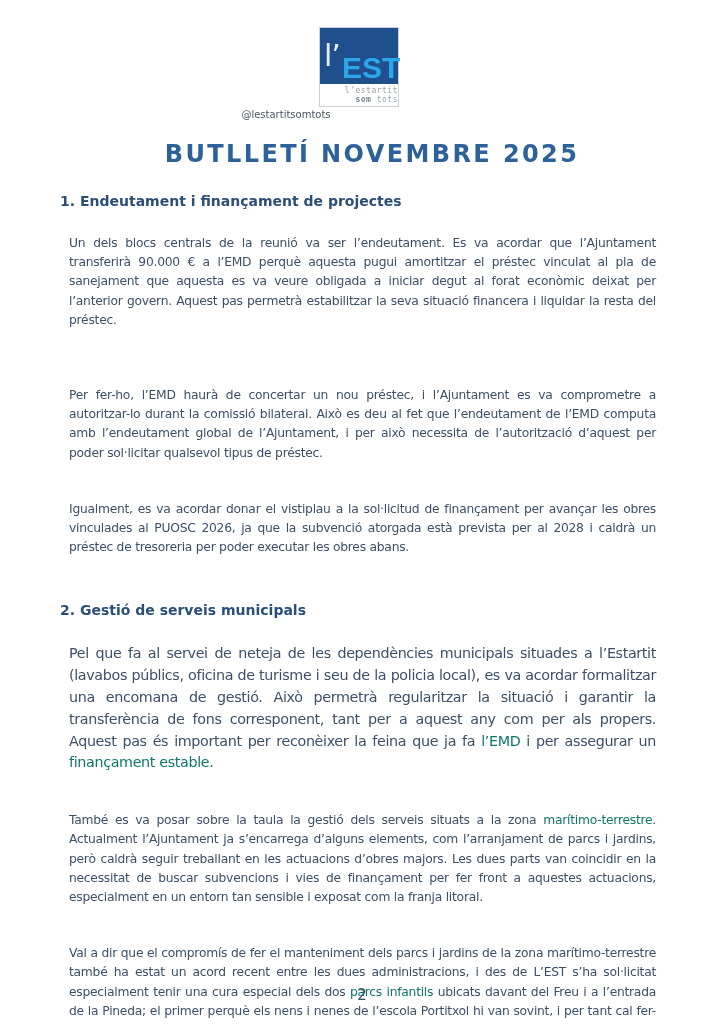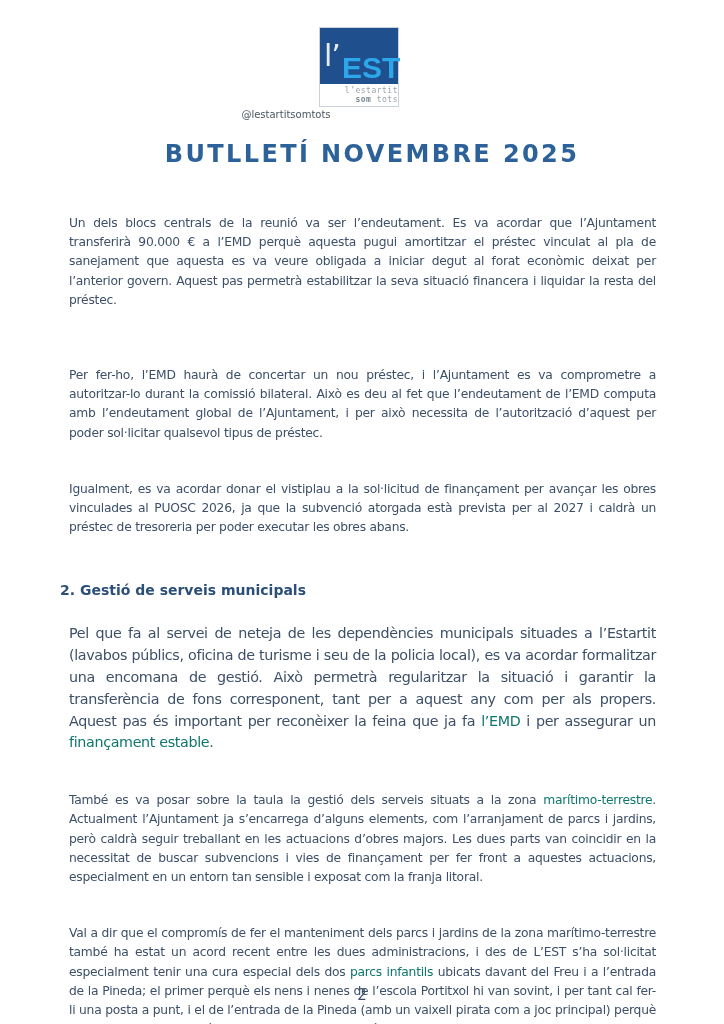--- a/index.html
+++ b/index.html
@@ -151,27 +151,28 @@
     <div>l’estartit</div>
     <div><span class="som">som</span><span> tots</span></div>
   </div>
 </div>
 
 <div class="handle">@lestartitsomtots</div>
 
 <h1 class="title">BUTLLETÍ NOVEMBRE 2025</h1>
 
 <div class="content">
+  <h2>1. Endeutament i finançament de projectes</h2>
   <div class="gap-h"></div>
   <p>Un dels blocs centrals de la reunió va ser l’endeutament. Es va acordar que l’Ajuntament transferirà 90.000 € a l’EMD perquè aquesta pugui amortitzar el préstec vinculat al pla de sanejament que aquesta es va veure obligada a iniciar degut al forat econòmic deixat per l’anterior govern. Aquest pas permetrà estabilitzar la seva situació financera i liquidar la resta del préstec.</p>
   <div class="gap-s"></div>
   <div class="gap-s"></div>
   <p>Per fer-ho, l’EMD haurà de concertar un nou préstec, i l’Ajuntament es va comprometre a autoritzar-lo durant la comissió bilateral. Això es deu al fet que l’endeutament de l’EMD computa amb l’endeutament global de l’Ajuntament, i per això necessita de l’autorització d’aquest per poder sol·licitar qualsevol tipus de préstec.</p>
   <div class="gap-s"></div>
-  <p>Igualment, es va acordar donar el vistiplau a la sol·licitud de finançament per avançar les obres vinculades al PUOSC 2026, ja que la subvenció atorgada està prevista per al 2027 i caldrà un préstec de tresoreria per poder executar les obres abans.</p>
+  <p>Igualment, es va acordar donar el vistiplau a la sol·licitud de finançament per avançar les obres vinculades al PUOSC 2026, ja que la subvenció atorgada està prevista per al 2028 i caldrà un préstec de tresoreria per poder executar les obres abans.</p>
   <div class="gap-l"></div>
 
   <h2>2. Gestió de serveis municipals</h2>
   <div class="gap-h"></div>
   <p class="large"><span>Pel que fa al servei de neteja de les dependències municipals situades a l’Estartit (lavabos públics, oficina de turisme i seu de la policia local), es va acordar formalitzar una encomana de gestió. Això permetrà regularitzar la situació i garantir la transferència de fons corresponent, tant per a aquest any com per als propers. Aquest pas és important per reconèixer la feina que ja fa </span><b class="hl">l’EMD</b><span> i per assegurar un </span><b class="hl">finançament estable</b><span>.</span></p>
   <div class="gap-s"></div>
   <p><span>També es va posar sobre la taula la gestió dels serveis situats a la zona </span><b class="hl">marítimo-terrestre</b><span>. Actualment l’Ajuntament ja s’encarrega d’alguns elements, com l’arranjament de parcs i jardins, però caldrà seguir treballant en les actuacions d’obres majors. Les dues parts van coincidir en la necessitat de buscar subvencions i vies de finançament per fer front a aquestes actuacions, especialment en un entorn tan sensible i exposat com la franja litoral.</span></p>
   <div class="gap-s"></div>
   <p><span>Val a dir que el compromís de fer el manteniment dels parcs i jardins de la zona marítimo-terrestre també ha estat un acord recent entre les dues administracions, i des de L’EST s’ha sol·licitat especialment tenir una cura especial dels dos </span><b class="hl">parcs infantils</b><span> ubicats davant del Freu i a l’entrada de la Pineda; el primer perquè els nens i nenes de l’escola Portitxol hi van sovint, i per tant cal fer-li una posta a punt, i el de l’entrada de la Pineda (amb un vaixell pirata com a joc principal) perquè requereix d’una inversió important donat que convé canviar el joc, ja trencat en alguns espais.</span></p>
 </div>

